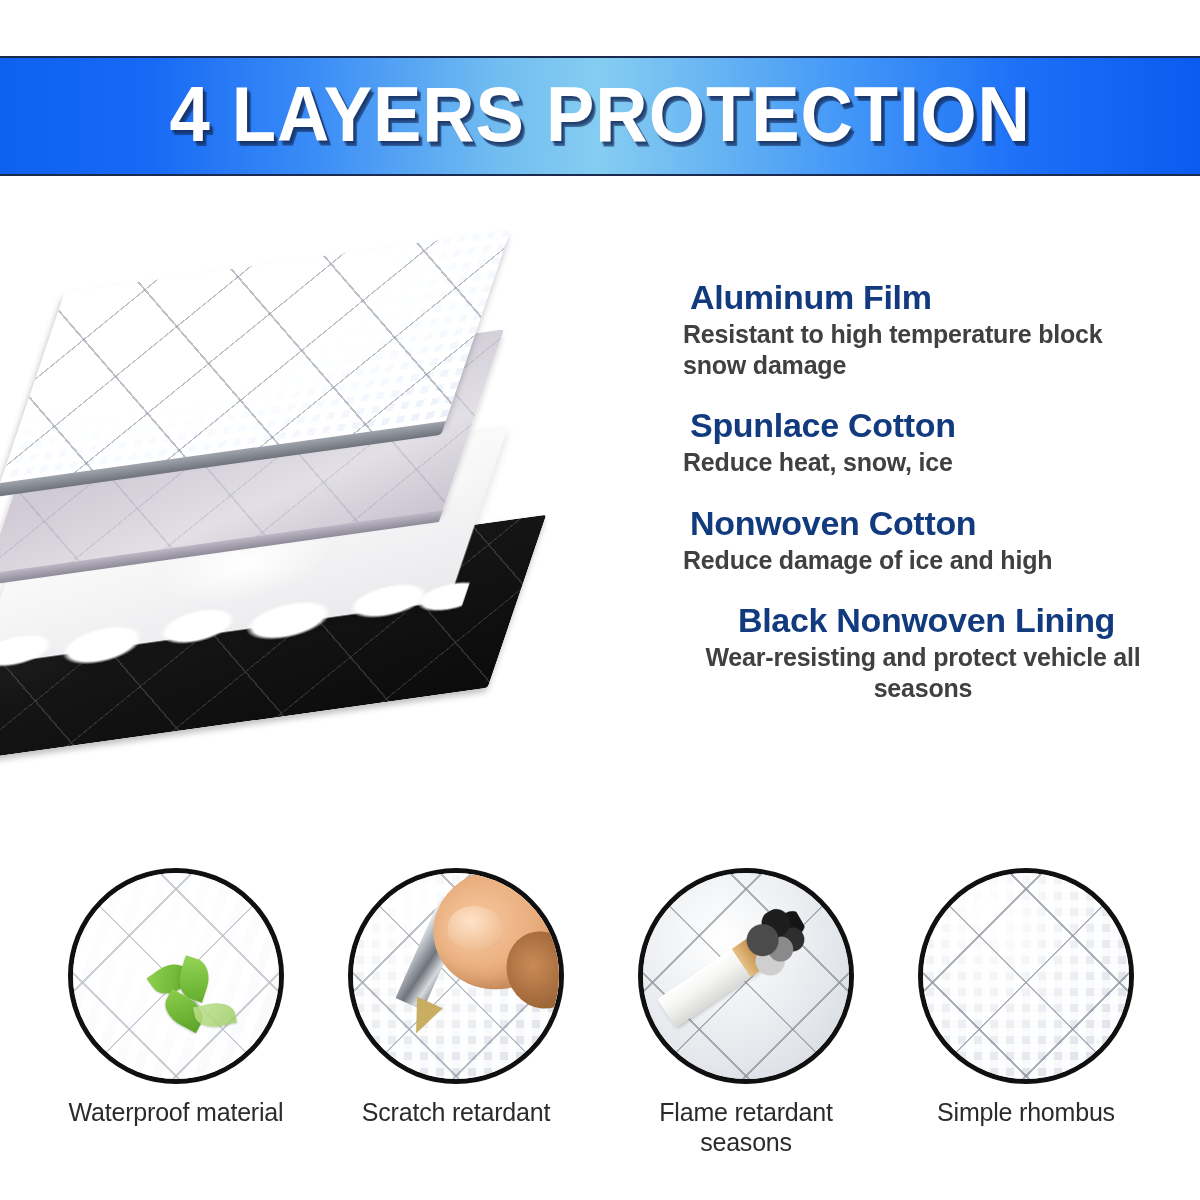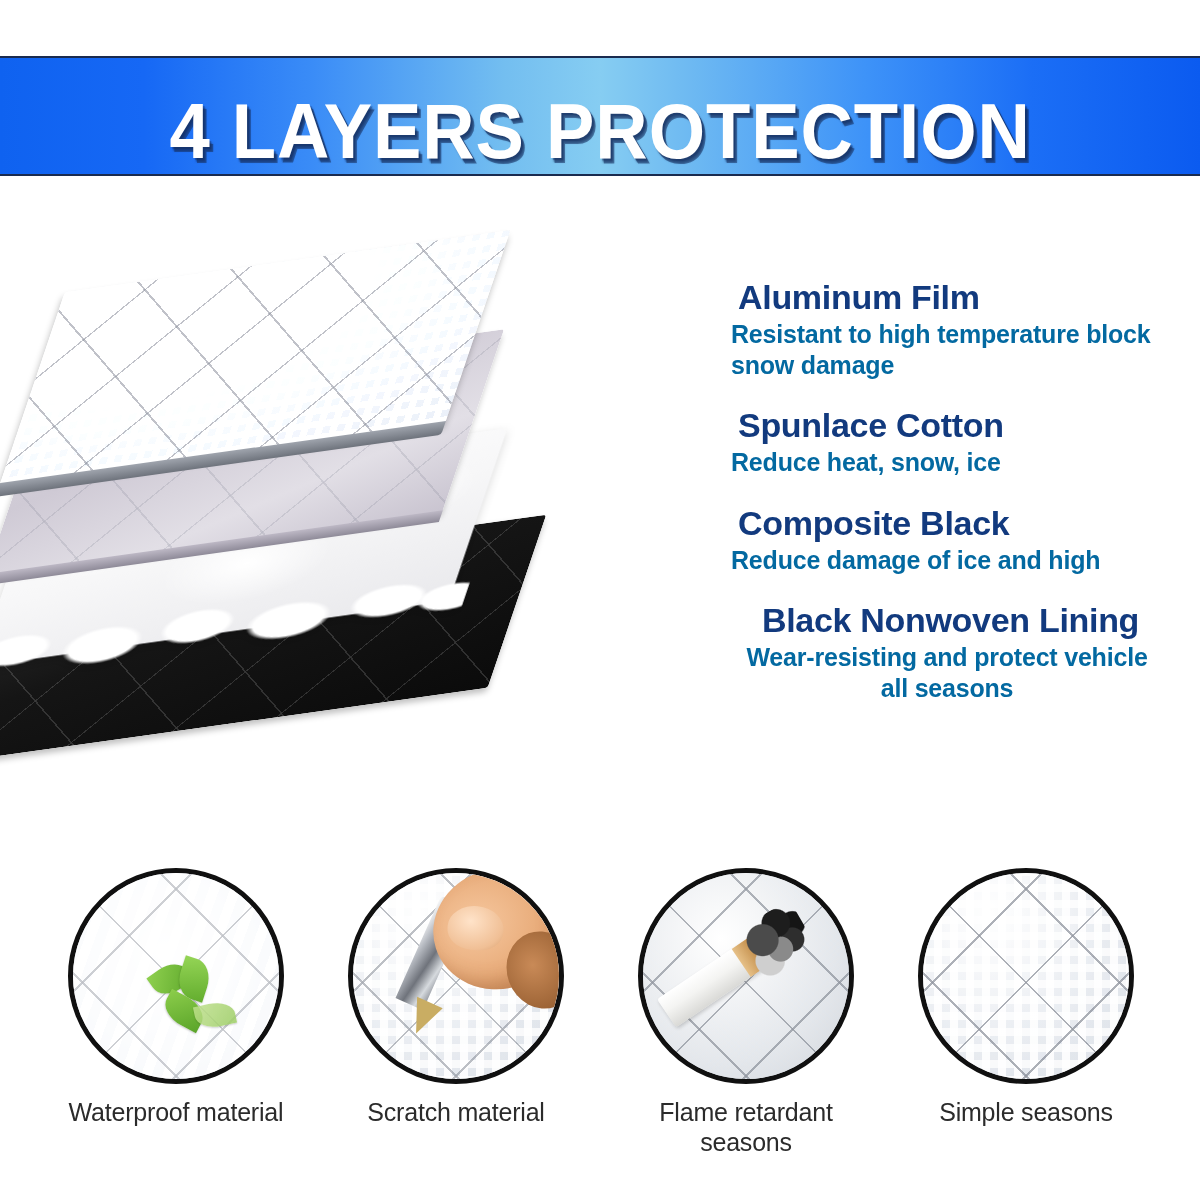--- a/index.html
+++ b/index.html
@@ -16,21 +16,21 @@
   
   .banner{
     position:absolute;left:0;top:56px;width:1200px;height:120px;
     background:linear-gradient(90deg,
         #0f62f0 0%, #1668f5 12%, #3a8cf7 26%,
         #73bef0 42%, #86cdf2 50%, #6cb8f2 58%,
         #3e93f8 72%, #1b6ef6 86%, #0b5bf0 100%);
     border-top:2px solid #1a2b4f;
     border-bottom:2px solid #1a2b4f;
     box-sizing:border-box;
-    display:flex;align-items:flex-end;justify-content:center;
+    display:flex;align-items:center;justify-content:center;
     overflow:hidden;
   }
   .banner-title{
     font-size:78px;
     font-weight:bold;
     color:#ffffff;
     letter-spacing:1px;
     transform:scaleX(0.93);
     white-space:nowrap;
     text-shadow:
@@ -146,32 +146,32 @@
     opacity:.20;
     background-image:
       repeating-linear-gradient(45deg, rgba(230,230,230,.8) 0 1.2px, rgba(0,0,0,0) 1.2px 70px),
       repeating-linear-gradient(-45deg, rgba(230,230,230,.8) 0 1.2px, rgba(0,0,0,0) 1.2px 70px);
   }
 
   
   .features{
     position:absolute;left:683px;top:278px;width:480px;
   }
-  .feature{margin-bottom:26px;margin-left:48px;}
+  .feature{margin-bottom:26px;}
   .feature:last-child{margin-bottom:0;text-align:center;}
   .feature-title{
     color:#123a7e;
     font-size:34px;
     font-weight:bold;
     line-height:1.12;
     margin:0 0 3px 7px;
     letter-spacing:-0.3px;
   }
   .feature-desc{
-    color:#0369a1;
+    color:#404040;
     font-size:25px;
     font-weight:bold;
     line-height:1.22;
     margin:0;
     letter-spacing:-0.2px;
   }
 
   
   .circles{
     position:absolute;left:0;top:868px;width:1152px;height:230px;
@@ -341,21 +341,21 @@
       <div class="feature-title">Aluminum Film</div>
       <div class="feature-desc">Resistant to high temperature block snow damage</div>
     </div>
 
     <div class="feature">
       <div class="feature-title">Spunlace Cotton</div>
       <div class="feature-desc">Reduce heat, snow, ice</div>
     </div>
 
     <div class="feature">
-      <div class="feature-title">Composite Black</div>
+      <div class="feature-title">Nonwoven Cotton</div>
       <div class="feature-desc">Reduce damage of ice and high</div>
     </div>
 
     <div class="feature">
       <div class="feature-title">Black Nonwoven Lining</div>
       <div class="feature-desc">Wear-resisting and protect vehicle all seasons</div>
     </div>
 
   </div>
 
@@ -377,38 +377,38 @@
       <div class="circle" id="circle-scratch">
         <div class="c-fabric"></div>
         <div class="c-stitch"></div>
         <div class="pen"></div>
         <div class="pen-tip"></div>
         <div class="finger">
           <div class="nail"></div>
         </div>
         <div class="knuckle"></div>
       </div>
-      <div class="circle-caption">Scratch material</div>
+      <div class="circle-caption">Scratch retardant</div>
     </div>
 
     <div class="circle-item" style="left:638px;">
       <div class="circle" id="circle-flame">
         <div class="c-fabric"></div>
         <div class="c-stitch"></div>
         <div class="cig">
           <div class="cig-burn"></div>
         </div>
         <div class="ash"></div>
       </div>
       <div class="circle-caption">Flame retardant seasons</div>
     </div>
 
     <div class="circle-item" style="left:918px;">
       <div class="circle" id="circle-rhombus">
         <div class="c-fabric"></div>
         <div class="c-stitch"></div>
       </div>
-      <div class="circle-caption">Simple seasons</div>
+      <div class="circle-caption">Simple rhombus</div>
     </div>
 
   </div>
 
 </div>
 
 </body></html>

